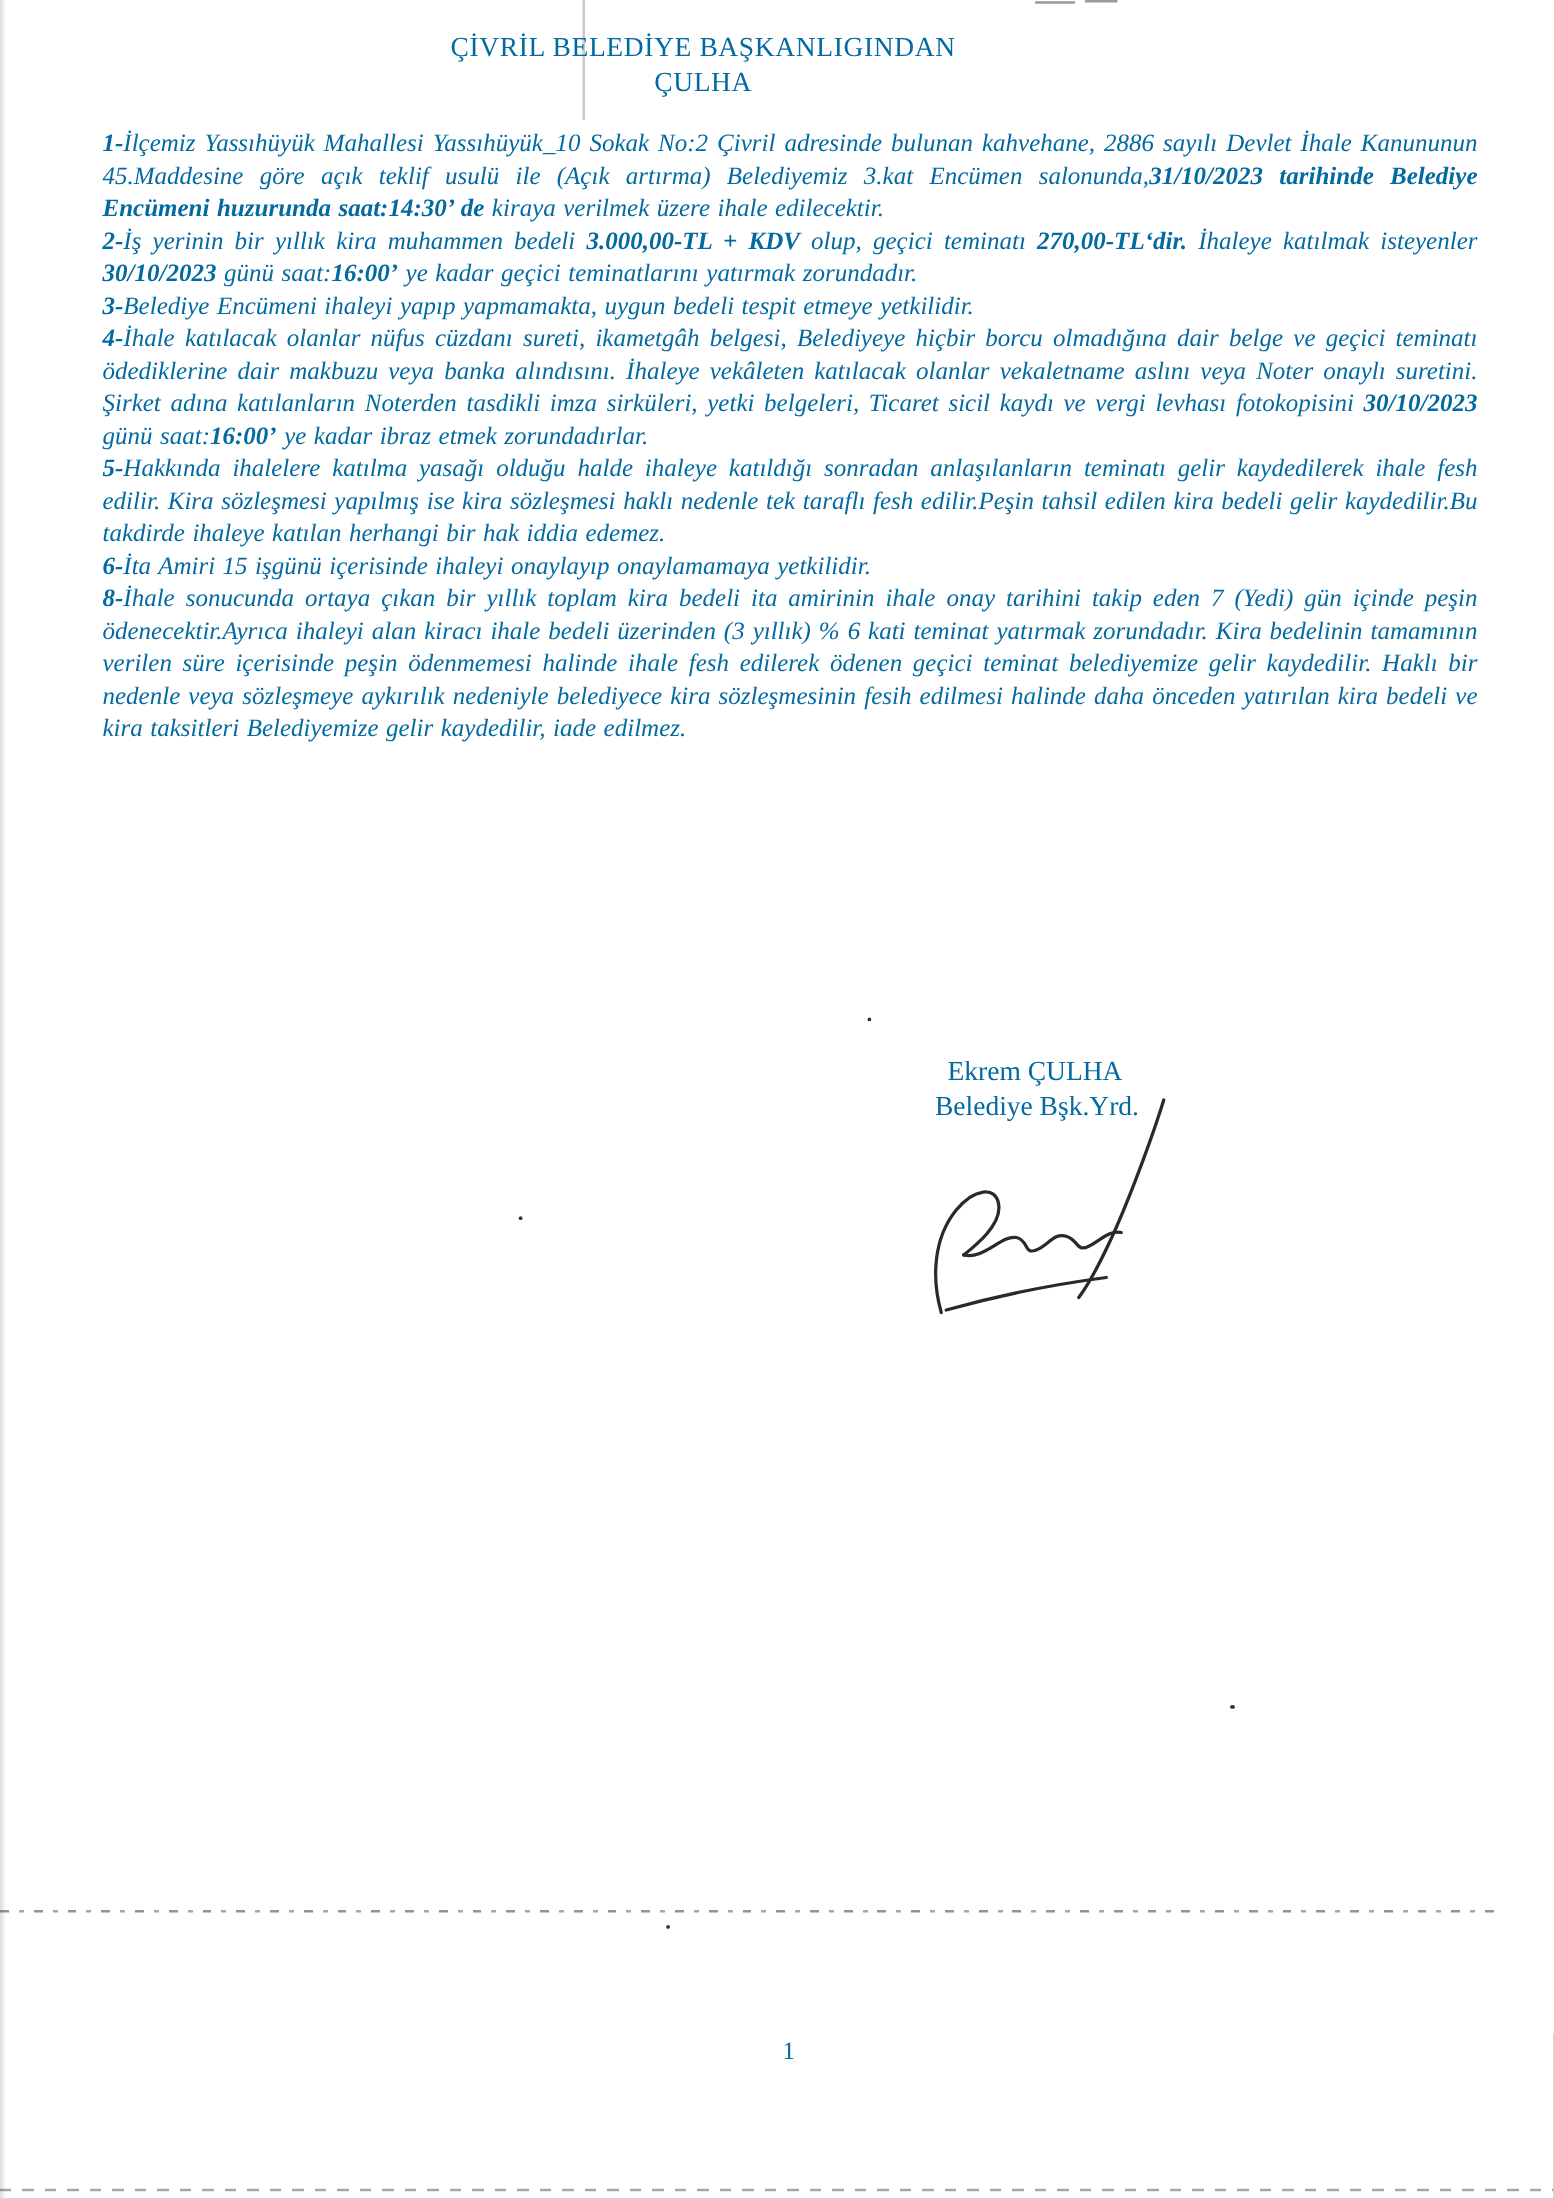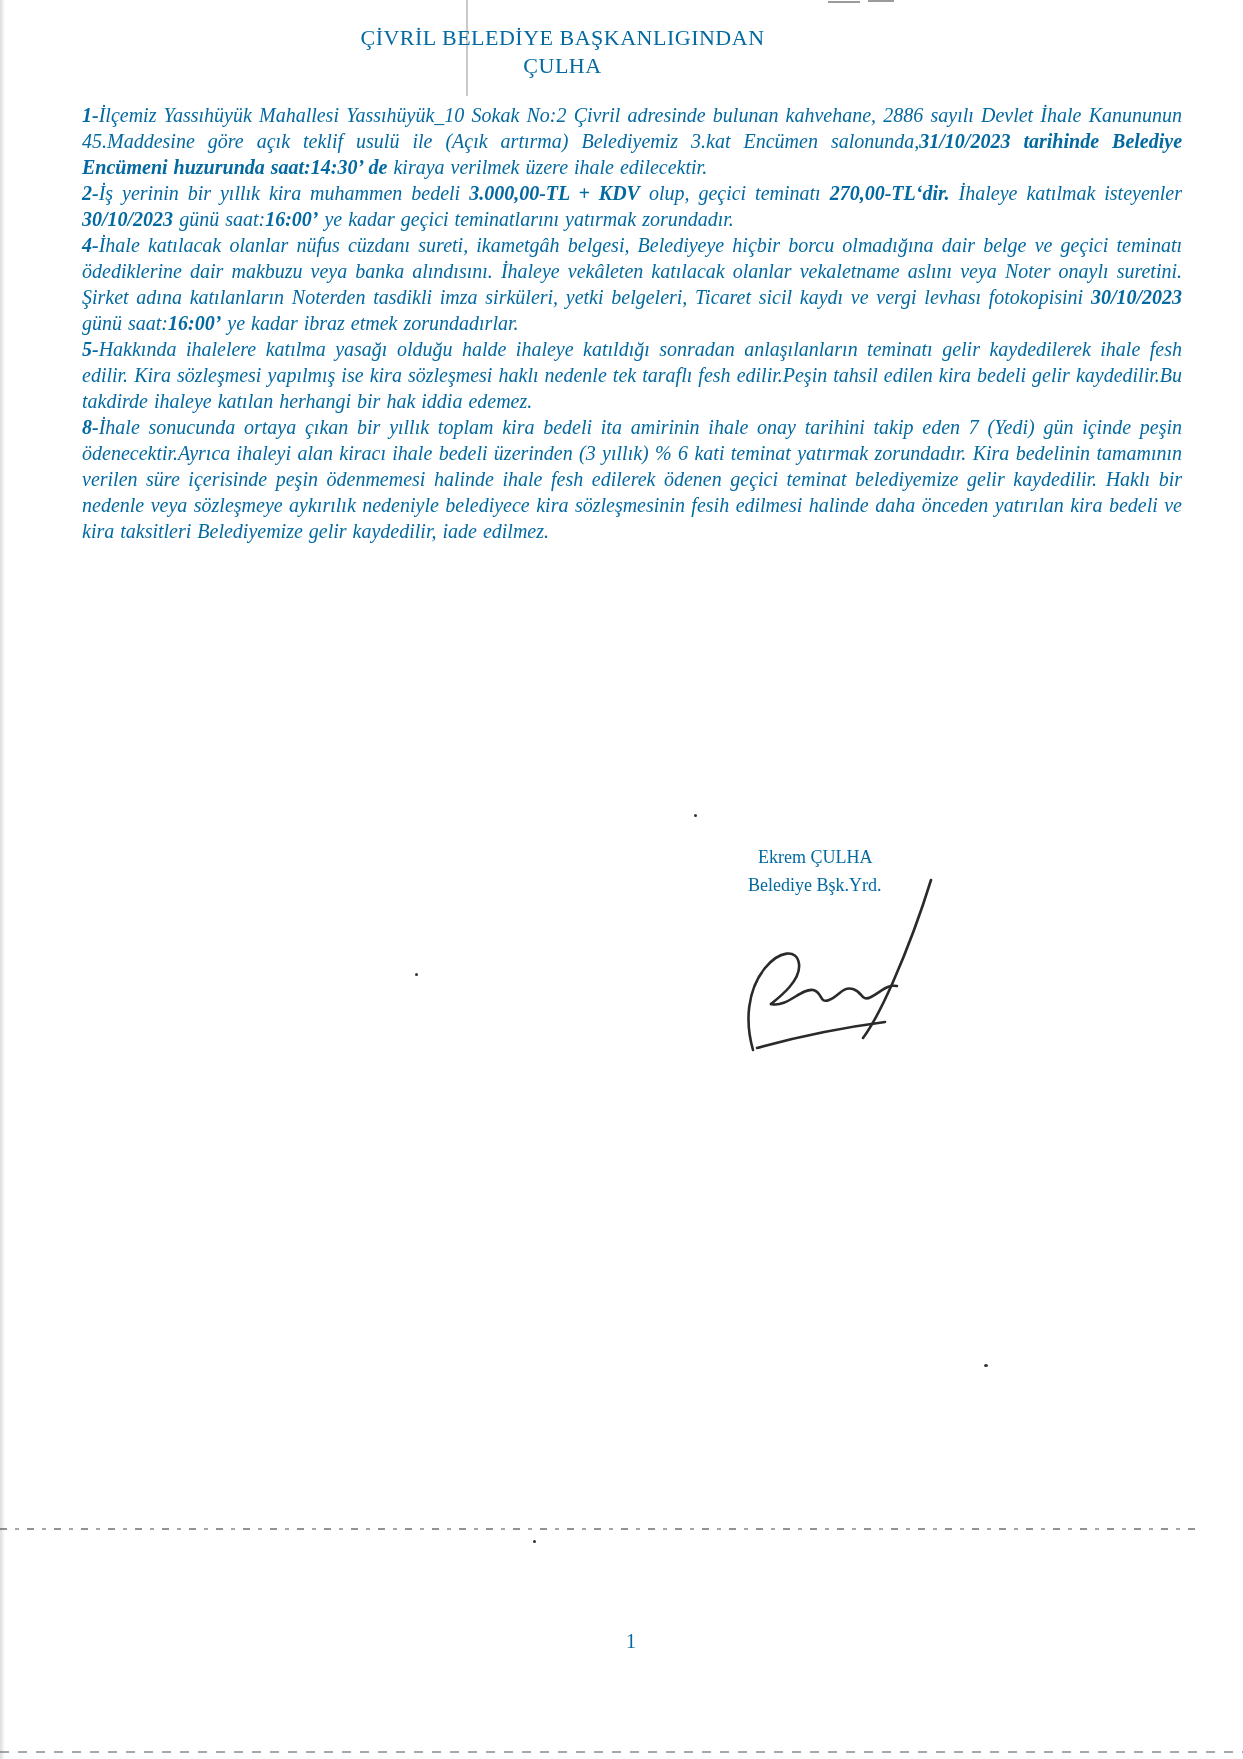--- a/index.html
+++ b/index.html
@@ -56,21 +56,21 @@
   .para {
     margin: 0; text-align: justify; font-size: 20px; line-height: 26px;
     word-spacing: 1px;
   }
   .para.indent { text-indent: 26px; }
   .bold { font-weight: bold; }
   .underline { text-decoration: underline; text-decoration-thickness: 2px; text-underline-offset: 4px; }
 
   
   .signature-block {
-    position: absolute; left: 748px; top: 843px; font-size: 18px; line-height: 28px;
+    position: absolute; left: 748px; top: 843px; font-size: 22px; line-height: 28px;
   }
   .signatory-name { padding-left: 10px; }
   .signature-svg { position: absolute; left: 735px; top: 872px; }
 
   .page-number {
     position: absolute; left: 626px; top: 1630px; font-size: 20px;
   }
 </style>
 </head>
 <body>
@@ -87,22 +87,24 @@
   <div class="speck speck4"></div>
 
   <div class="title-wrap">
     <div class="title-line">ÇİVRİL BELEDİYE BAŞKANLIGINDAN</div>
     <div class="title-line">ÇULHA</div>
   </div>
 
   <div class="doc-body">
       <p class="para"><span class="bold">1-</span><span>İlçemiz Yassıhüyük Mahallesi Yassıhüyük_10 Sokak No:2 Çivril adresinde bulunan kahvehane, 2886 sayılı Devlet İhale Kanununun 45.Maddesine göre açık teklif usulü ile (Açık artırma) Belediyemiz 3.kat Encümen salonunda,</span><span class="bold">31/10/2023 tarihinde Belediye Encümeni huzurunda saat:14:30’ de</span><span> kiraya verilmek üzere ihale edilecektir.</span></p>
       <p class="para"><span class="bold">2-</span><span>İş yerinin bir yıllık kira muhammen bedeli </span><span class="bold">3.000,00-TL + KDV</span><span> olup, geçici teminatı </span><span class="bold">270,00-TL‘dir.</span><span> İhaleye katılmak isteyenler </span><span class="bold">30/10/2023</span><span> günü saat:</span><span class="bold">16:00’</span><span> ye kadar geçici teminatlarını yatırmak zorundadır.</span></p>
+      <p class="para"><span class="bold">3-</span><span>Belediye Encümeni ihaleyi yapıp yapmamakta, uygun bedeli tespit etmeye yetkilidir.</span></p>
       <p class="para"><span class="bold">4-</span><span>İhale katılacak olanlar nüfus cüzdanı sureti, ikametgâh belgesi, Belediyeye hiçbir borcu olmadığına dair belge ve geçici teminatı ödediklerine dair makbuzu veya banka alındısını. İhaleye vekâleten katılacak olanlar vekaletname aslını veya Noter onaylı suretini. Şirket adına katılanların Noterden tasdikli imza sirküleri, yetki belgeleri, Ticaret sicil kaydı ve vergi levhası fotokopisini </span><span class="bold">30/10/2023</span><span> günü saat:</span><span class="bold">16:00’</span><span> ye kadar ibraz etmek zorundadırlar.</span></p>
       <p class="para"><span class="bold">5-</span><span>Hakkında ihalelere katılma yasağı olduğu halde ihaleye katıldığı sonradan anlaşılanların teminatı gelir kaydedilerek ihale fesh edilir. Kira sözleşmesi yapılmış ise kira sözleşmesi haklı nedenle tek taraflı fesh edilir.Peşin tahsil edilen kira bedeli gelir kaydedilir.Bu takdirde ihaleye katılan herhangi bir hak iddia edemez.</span></p>
+      <p class="para"><span class="bold">6-</span><span>İta Amiri 15 işgünü içerisinde ihaleyi onaylayıp onaylamamaya yetkilidir.</span></p>
       <p class="para"><span class="bold">8-</span><span>İhale sonucunda ortaya çıkan bir yıllık toplam kira bedeli ita amirinin ihale onay tarihini takip eden 7 (Yedi) gün içinde peşin ödenecektir.Ayrıca ihaleyi alan kiracı ihale bedeli üzerinden (3 yıllık) % 6 kati teminat yatırmak zorundadır. Kira bedelinin tamamının verilen süre içerisinde peşin ödenmemesi halinde ihale fesh edilerek ödenen geçici teminat belediyemize gelir kaydedilir. Haklı bir nedenle veya sözleşmeye aykırılık nedeniyle belediyece kira sözleşmesinin fesih edilmesi halinde daha önceden yatırılan kira bedeli ve kira taksitleri Belediyemize gelir kaydedilir, iade edilmez.</span></p>
     </div>
 
   <div class="signature-block">
     <div class="signatory-name">Ekrem ÇULHA</div>
     <div class="signatory-title">Belediye Bşk.Yrd.</div>
   </div>
   <svg class="signature-svg" width="210" height="185" viewBox="0 0 210 185" fill="none" xmlns="http://www.w3.org/2000/svg">
     <g stroke="#2a2a2a" stroke-width="2.6" stroke-linecap="round" fill="none">
       <path d="M196 8 C 188 34, 172 78, 158 110 C 150 128, 140 150, 128 166"></path>

